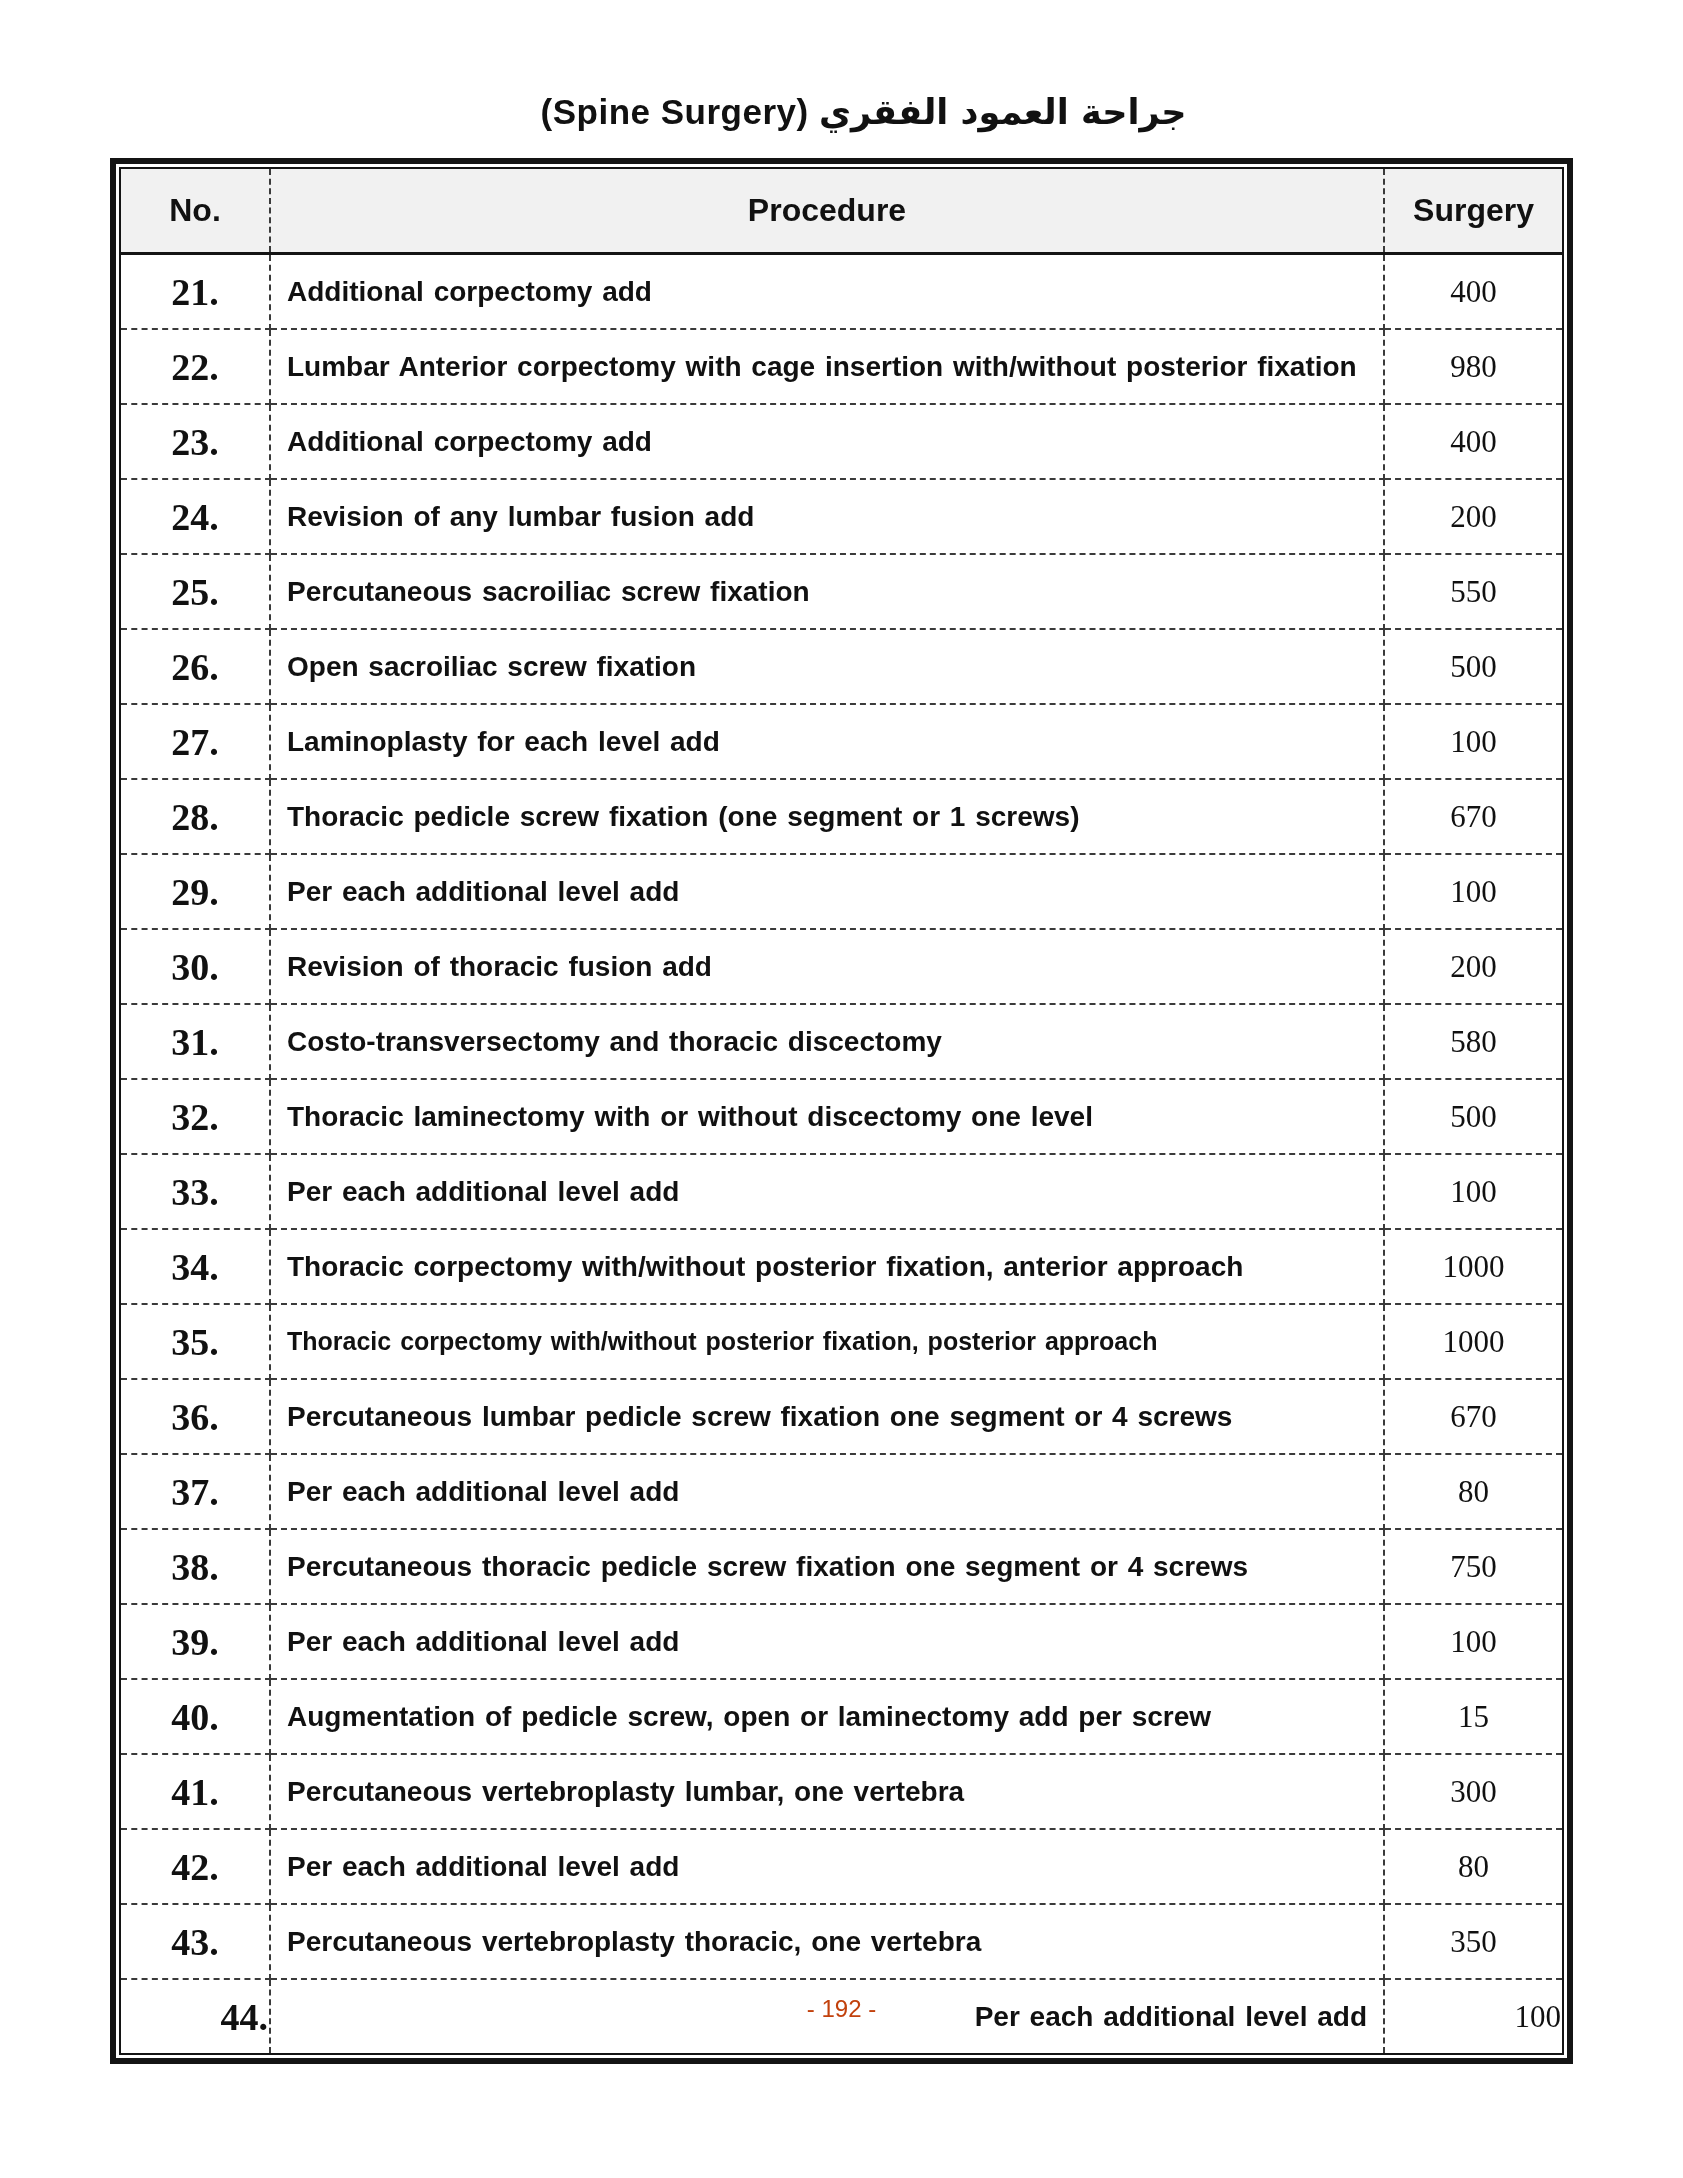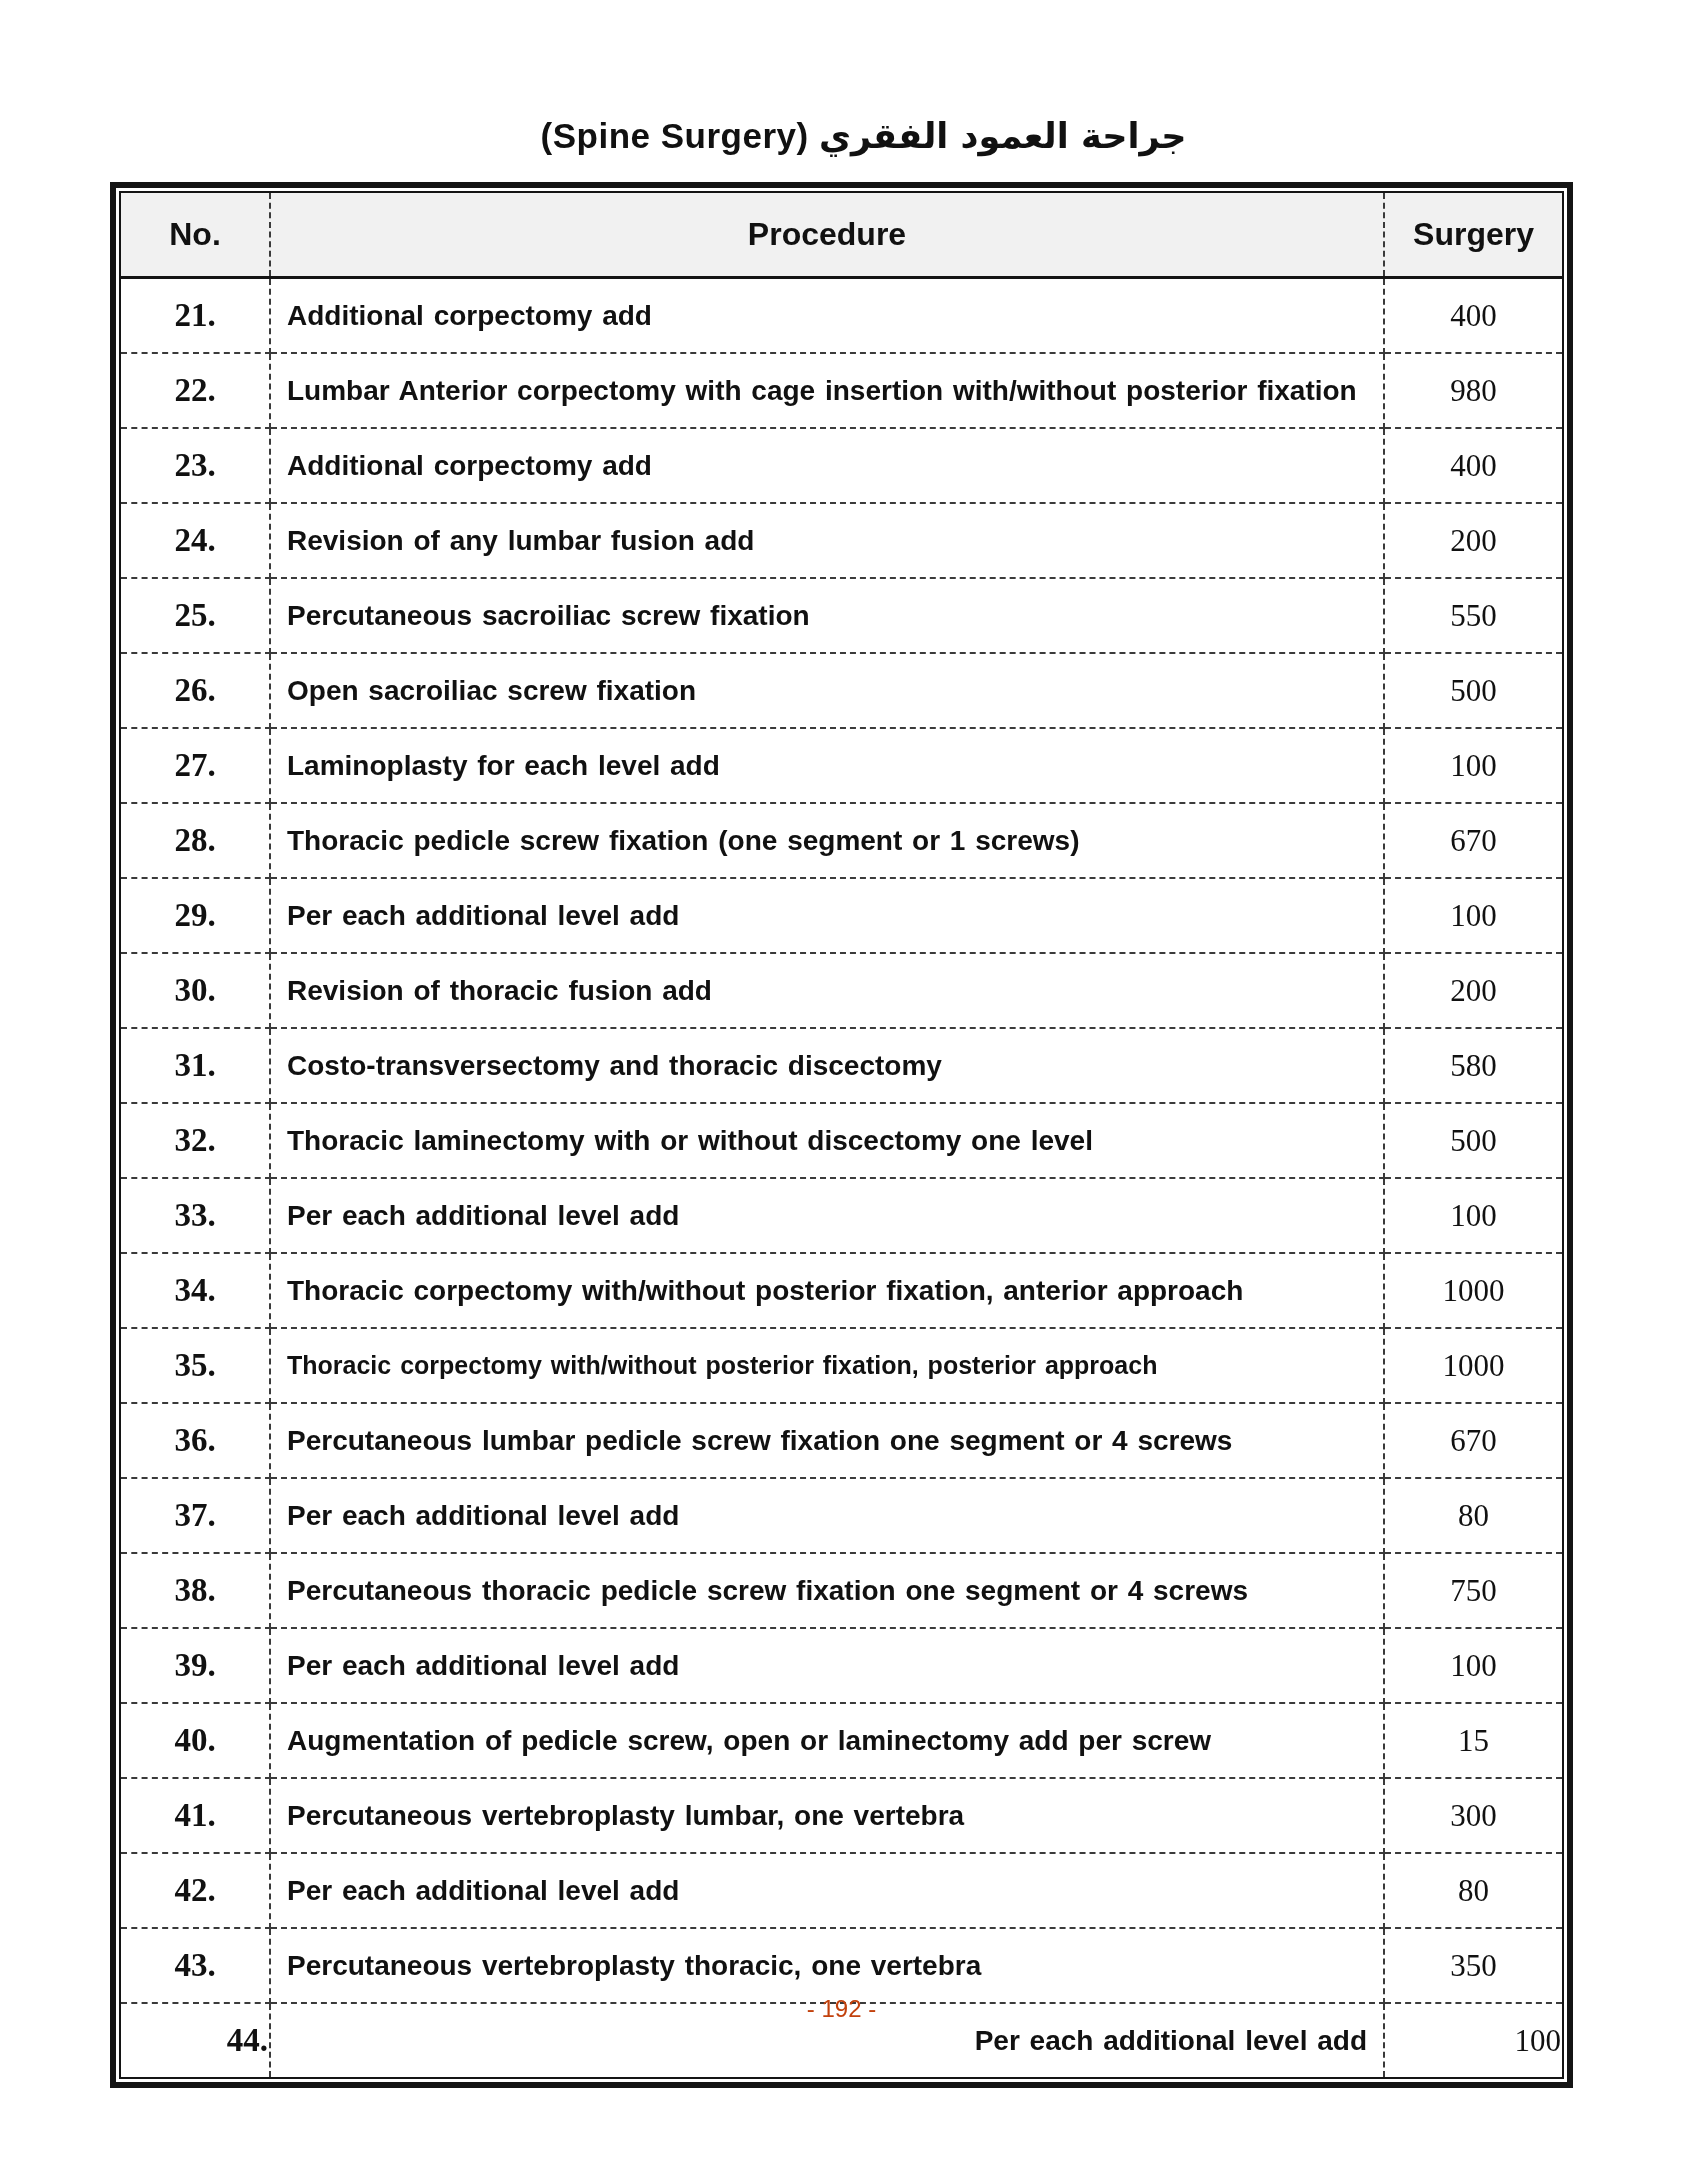--- a/index.html
+++ b/index.html
@@ -10,21 +10,21 @@
   .page {
     position: relative;
     width: 1683px;
     height: 2178px;
     background: #ffffff;
     color: #111;
     font-family: "Liberation Sans", sans-serif;
     overflow: hidden;
   }
   .title {
-    padding-top: 116px;
+    padding-top: 92px;
     text-align: center;
     font-weight: bold;
     font-size: 35px;
     letter-spacing: 0.5px;
     color: #111;
     margin-left: 44px;
   }
   .title .ar {
     font-family: "DejaVu Sans", sans-serif;
     font-weight: bold;
@@ -72,21 +72,21 @@
     border-bottom: 2px dashed #3a3a3a;
     vertical-align: middle;
   }
   table.spine tbody tr:last-child td {
     border-bottom: none;
     text-align: right;
   }
   td.no {
     font-family: "Liberation Serif", serif;
     font-weight: bold;
-    font-size: 33px;
+    font-size: 38px;
     text-align: center;
   }
   td.proc {
     font-family: "Liberation Sans", sans-serif;
     font-weight: bold;
     font-size: 28px;
     text-align: justify;
     padding: 8px 16px;
     line-height: 1.55;
     word-spacing: 2px;

